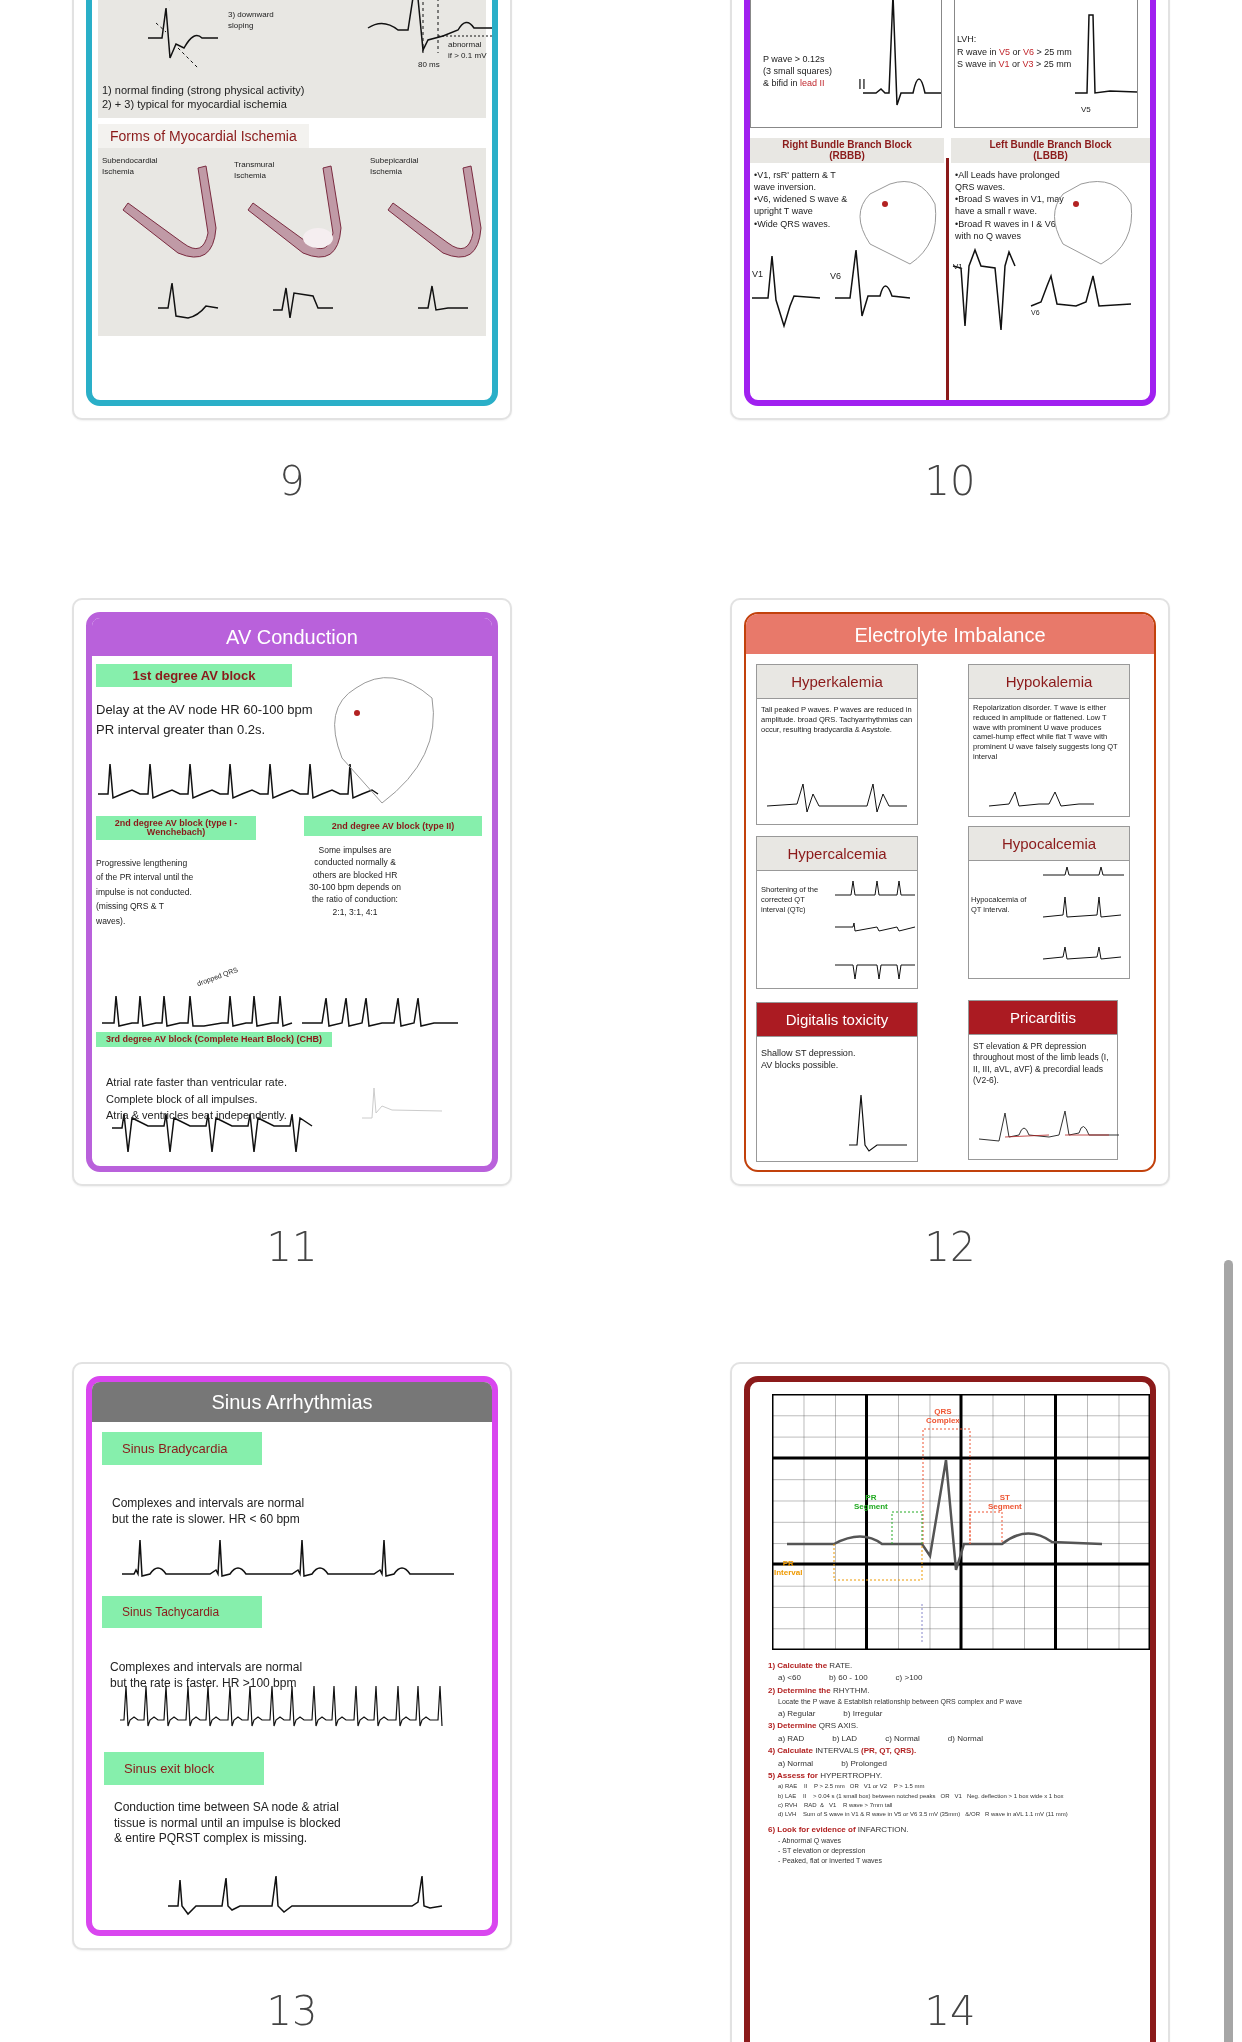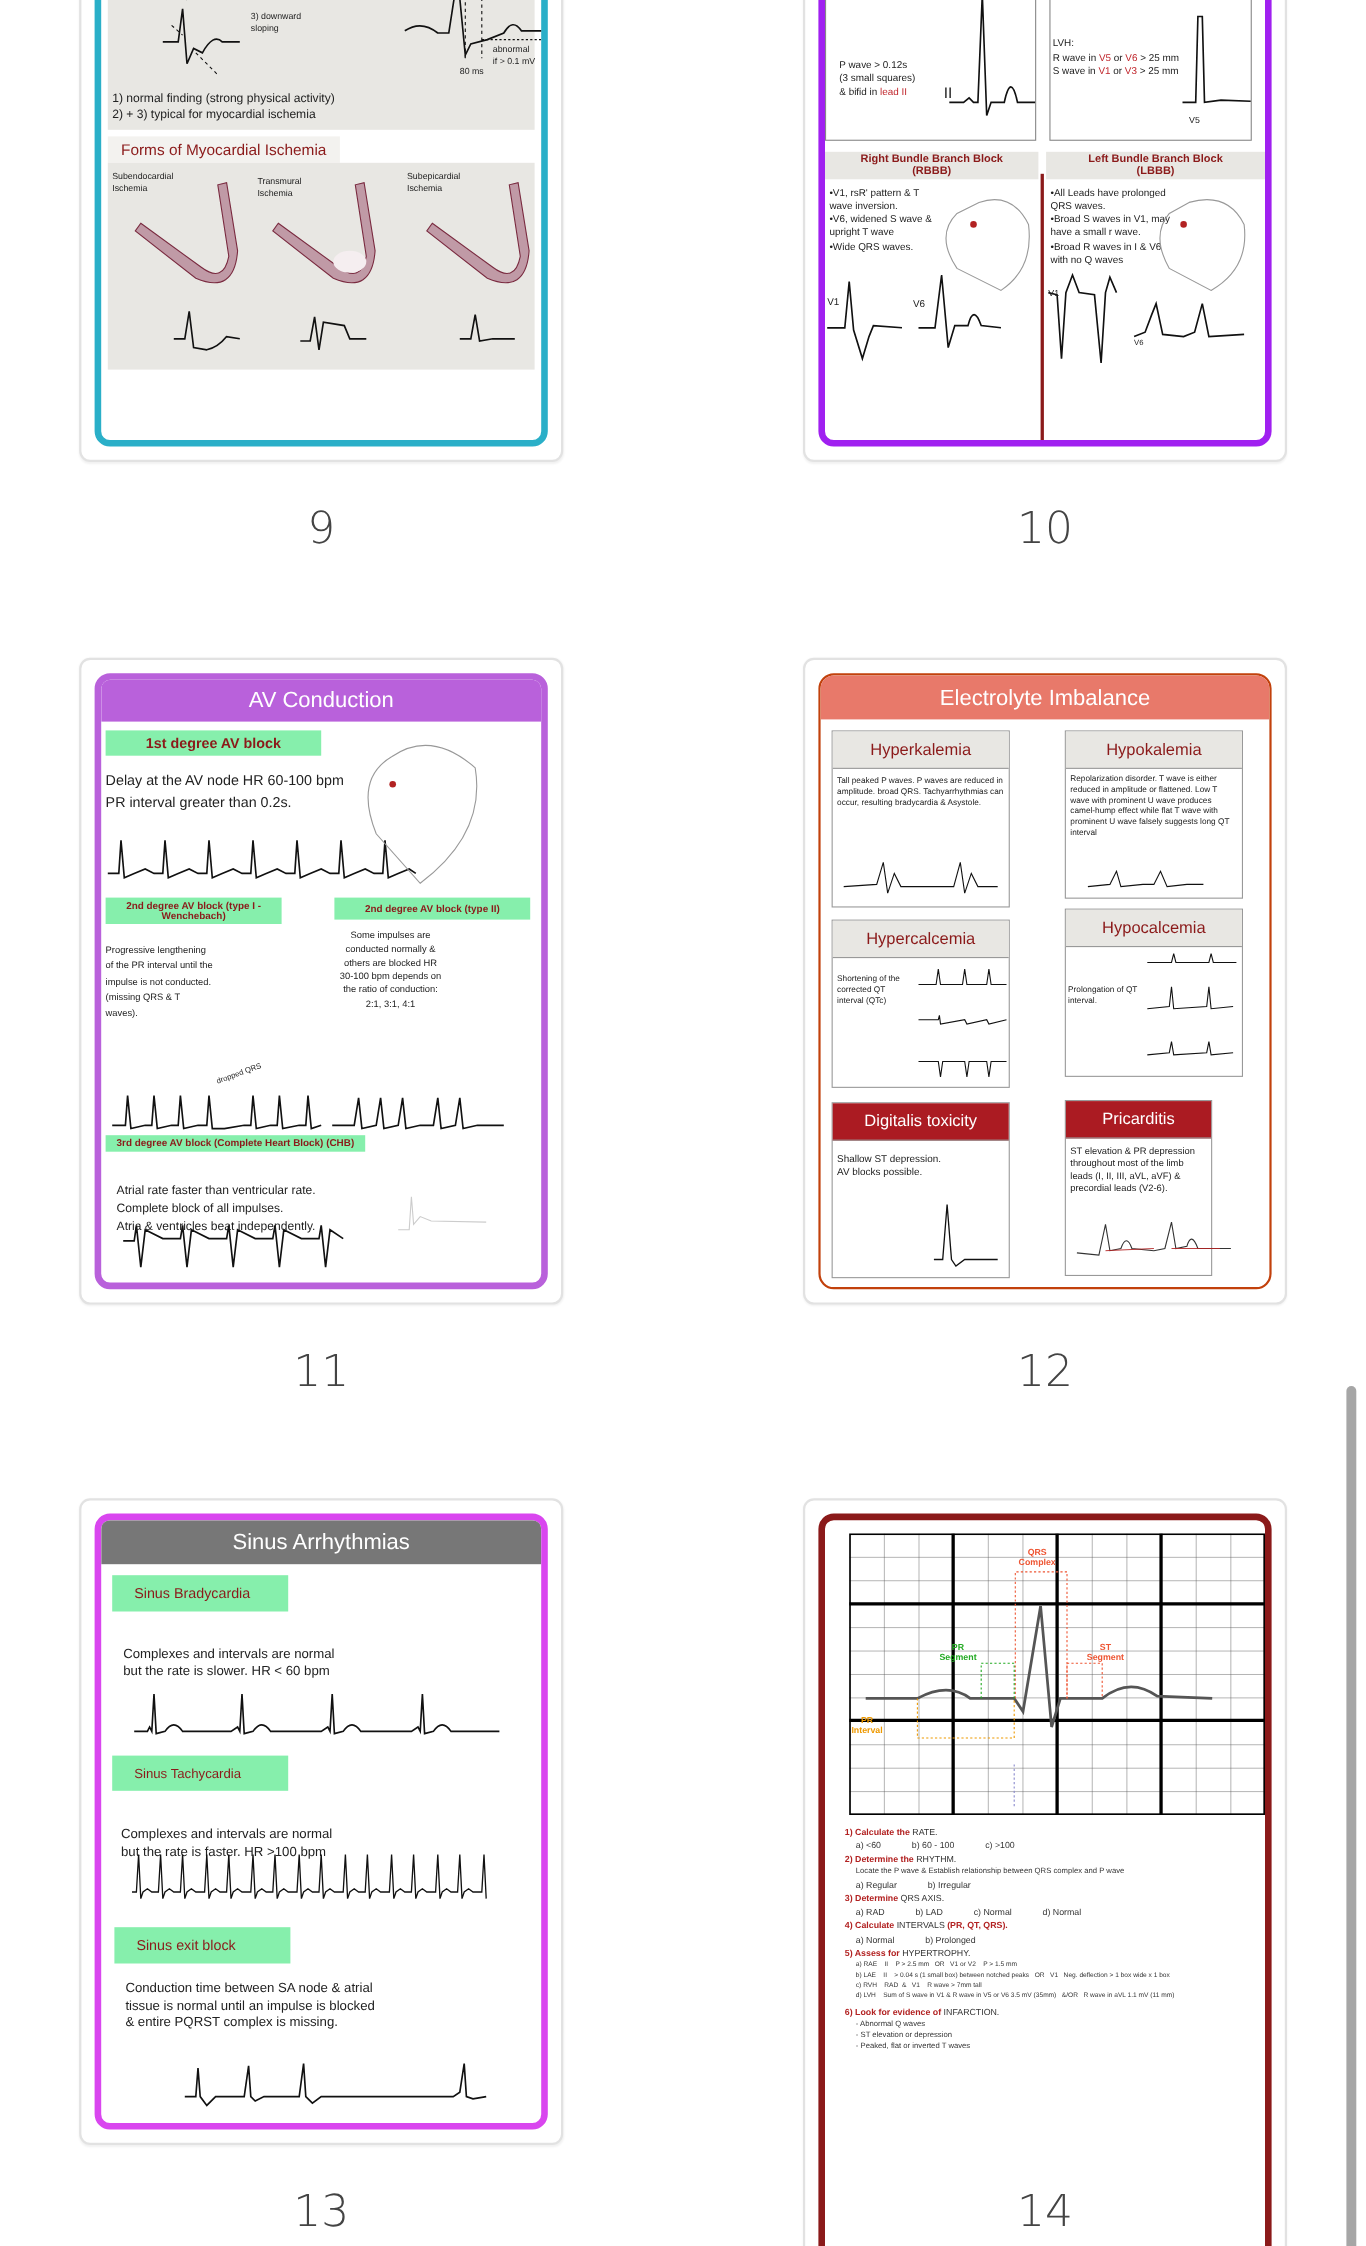--- a/index.html
+++ b/index.html
@@ -236,36 +236,36 @@
       <div class="eh">Hypercalcemia</div>
       <div class="small" style="padding:14px 4px; font-size:7.5px; width:76px;">Shortening of the corrected QT interval (QTc)</div>
       <svg width="162" height="110" style="position:absolute; top:38px;">
         <path d="M78 20 L94 20 L96 6 L98 20 L118 20 L120 6 L122 20 L140 20 L142 6 L144 20 L158 20" stroke="#111" fill="none" stroke-width="1"></path>
         <path d="M78 52 L96 52 L97 48 L98 56 L120 52 L122 56 L140 52 L142 56 L158 52" stroke="#111" fill="none" stroke-width="1"></path>
         <path d="M78 90 L96 90 L98 104 L100 90 L120 90 L122 104 L124 90 L140 90 L142 104 L144 90 L158 90" stroke="#111" fill="none" stroke-width="1"></path>
       </svg>
     </div>
     <div class="elbox" style="left:222px; top:212px; width:162px; height:153px;">
       <div class="eh">Hypocalcemia</div>
-      <div class="small" style="position:absolute; top:68px; left:2px; font-size:7.5px; width:64px;">Prolongation of QT interval.</div>
+      <div class="small" style="position:absolute; top:68px; left:2px; font-size:7.5px; width:64px;">Hypocalcemia of QT interval.</div>
       <svg width="162" height="120" style="position:absolute; top:34px;">
         <path d="M74 14 L96 14 L98 6 L100 14 L130 14 L132 6 L134 14 L155 14" stroke="#111" fill="none" stroke-width="1"></path>
         <path d="M74 56 L94 54 L96 36 L98 56 L128 54 L130 36 L132 56 L152 54" stroke="#111" fill="none" stroke-width="1"></path>
         <path d="M74 98 L94 96 L96 86 L98 98 L128 96 L130 86 L132 98 L152 96" stroke="#111" fill="none" stroke-width="1"></path>
       </svg>
     </div>
 
     <div class="elbox" style="left:10px; top:388px; width:162px; height:160px;">
       <div class="eh dark">Digitalis toxicity</div>
       <div class="small" style="padding:10px 4px; font-size:9px; width:110px;">Shallow ST depression. AV blocks possible.</div>
       <svg width="162" height="70" style="position:absolute; bottom:4px;">
         <path d="M92 58 L100 58 L104 8 L108 58 L112 64 L120 58 L150 58" stroke="#111" fill="none" stroke-width="1.2"></path>
       </svg>
     </div>
-    <div class="elbox" style="left:222px; top:386px; width:134px; height:160px;">
+    <div class="elbox" style="left:222px; top:386px; width:150px; height:160px;">
       <div class="eh dark">Pricarditis</div>
       <div class="small" style="padding:6px 4px; font-size:8.5px;">ST elevation &amp; PR depression throughout most of the limb leads (I, II, III, aVL, aVF) &amp; precordial leads (V2-6).</div>
       <svg width="162" height="50" style="position:absolute; bottom:4px;">
         <path d="M10 34 L30 36 L36 8 L40 32 L50 30 Q55 16 60 30 L80 32 L90 30 L96 6 L100 30 L110 28 Q114 14 120 30 L150 30" stroke="#333" fill="none" stroke-width="1"></path>
         <path d="M36 32 L80 30 M96 30 L140 30" stroke="#b22222" stroke-width="0.8"></path>
       </svg>
     </div>
   </div>
 </div>
 <div class="page-num" style="left:730px; top:1224px;">12</div>

